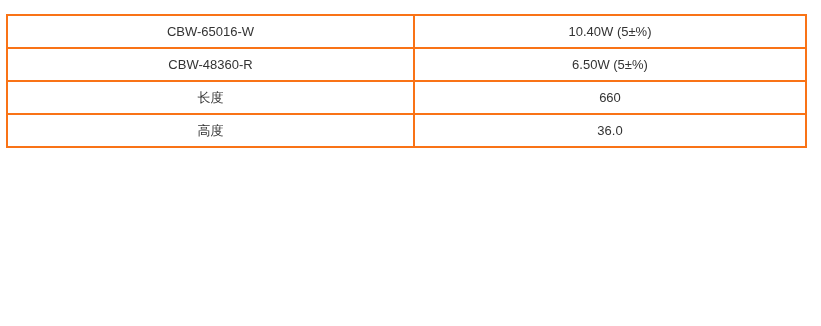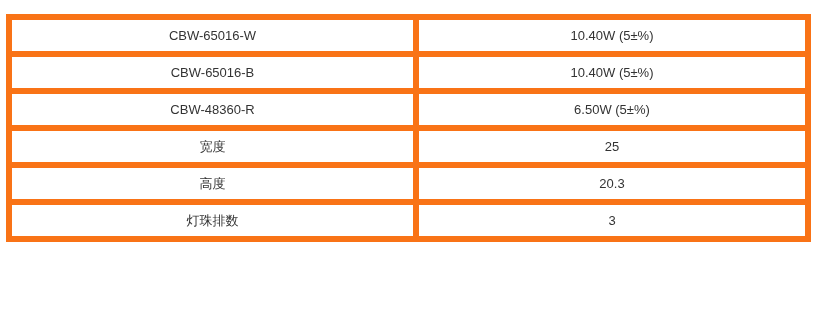--- a/index.html
+++ b/index.html
@@ -26,21 +26,21 @@
     top: 14px;
     width: 799px;
     border-collapse: collapse;
     table-layout: fixed;
     background: #ffffff;
   }
   table.spec-table col.col-label { width: 407px; }
   table.spec-table col.col-value { width: 392px; }
 
   table.spec-table td {
-    border: 6px solid #f97316;
+    border: 2px solid #f97316;
     height: 31px;
     padding: 0 6px;
     text-align: center;
     vertical-align: middle;
     color: #333333;
     font-size: 13px;
     line-height: 16px;
     font-weight: normal;
     white-space: nowrap;
     overflow: hidden;
@@ -61,34 +61,26 @@
     <colgroup>
       <col class="col-label">
       <col class="col-value">
     </colgroup>
     <tbody>
       <tr>
         <td class="cell-label">CBW-65016-W</td>
         <td class="cell-value">10.40W (5±%)</td>
       </tr>
       <tr>
-        <td class="cell-label">CBW-65016-B</td>
-        <td class="cell-value">10.40W (5±%)</td>
-      </tr>
-      <tr>
         <td class="cell-label">CBW-48360-R</td>
         <td class="cell-value">6.50W (5±%)</td>
       </tr>
       <tr>
-        <td class="cell-label">宽度</td>
-        <td class="cell-value">25</td>
+        <td class="cell-label">长度</td>
+        <td class="cell-value">660</td>
       </tr>
       <tr>
         <td class="cell-label">高度</td>
-        <td class="cell-value">20.3</td>
-      </tr>
-      <tr>
-        <td class="cell-label">灯珠排数</td>
-        <td class="cell-value">3</td>
+        <td class="cell-value">36.0</td>
       </tr>
     </tbody>
   </table>
 </div>
 
 </body></html>

